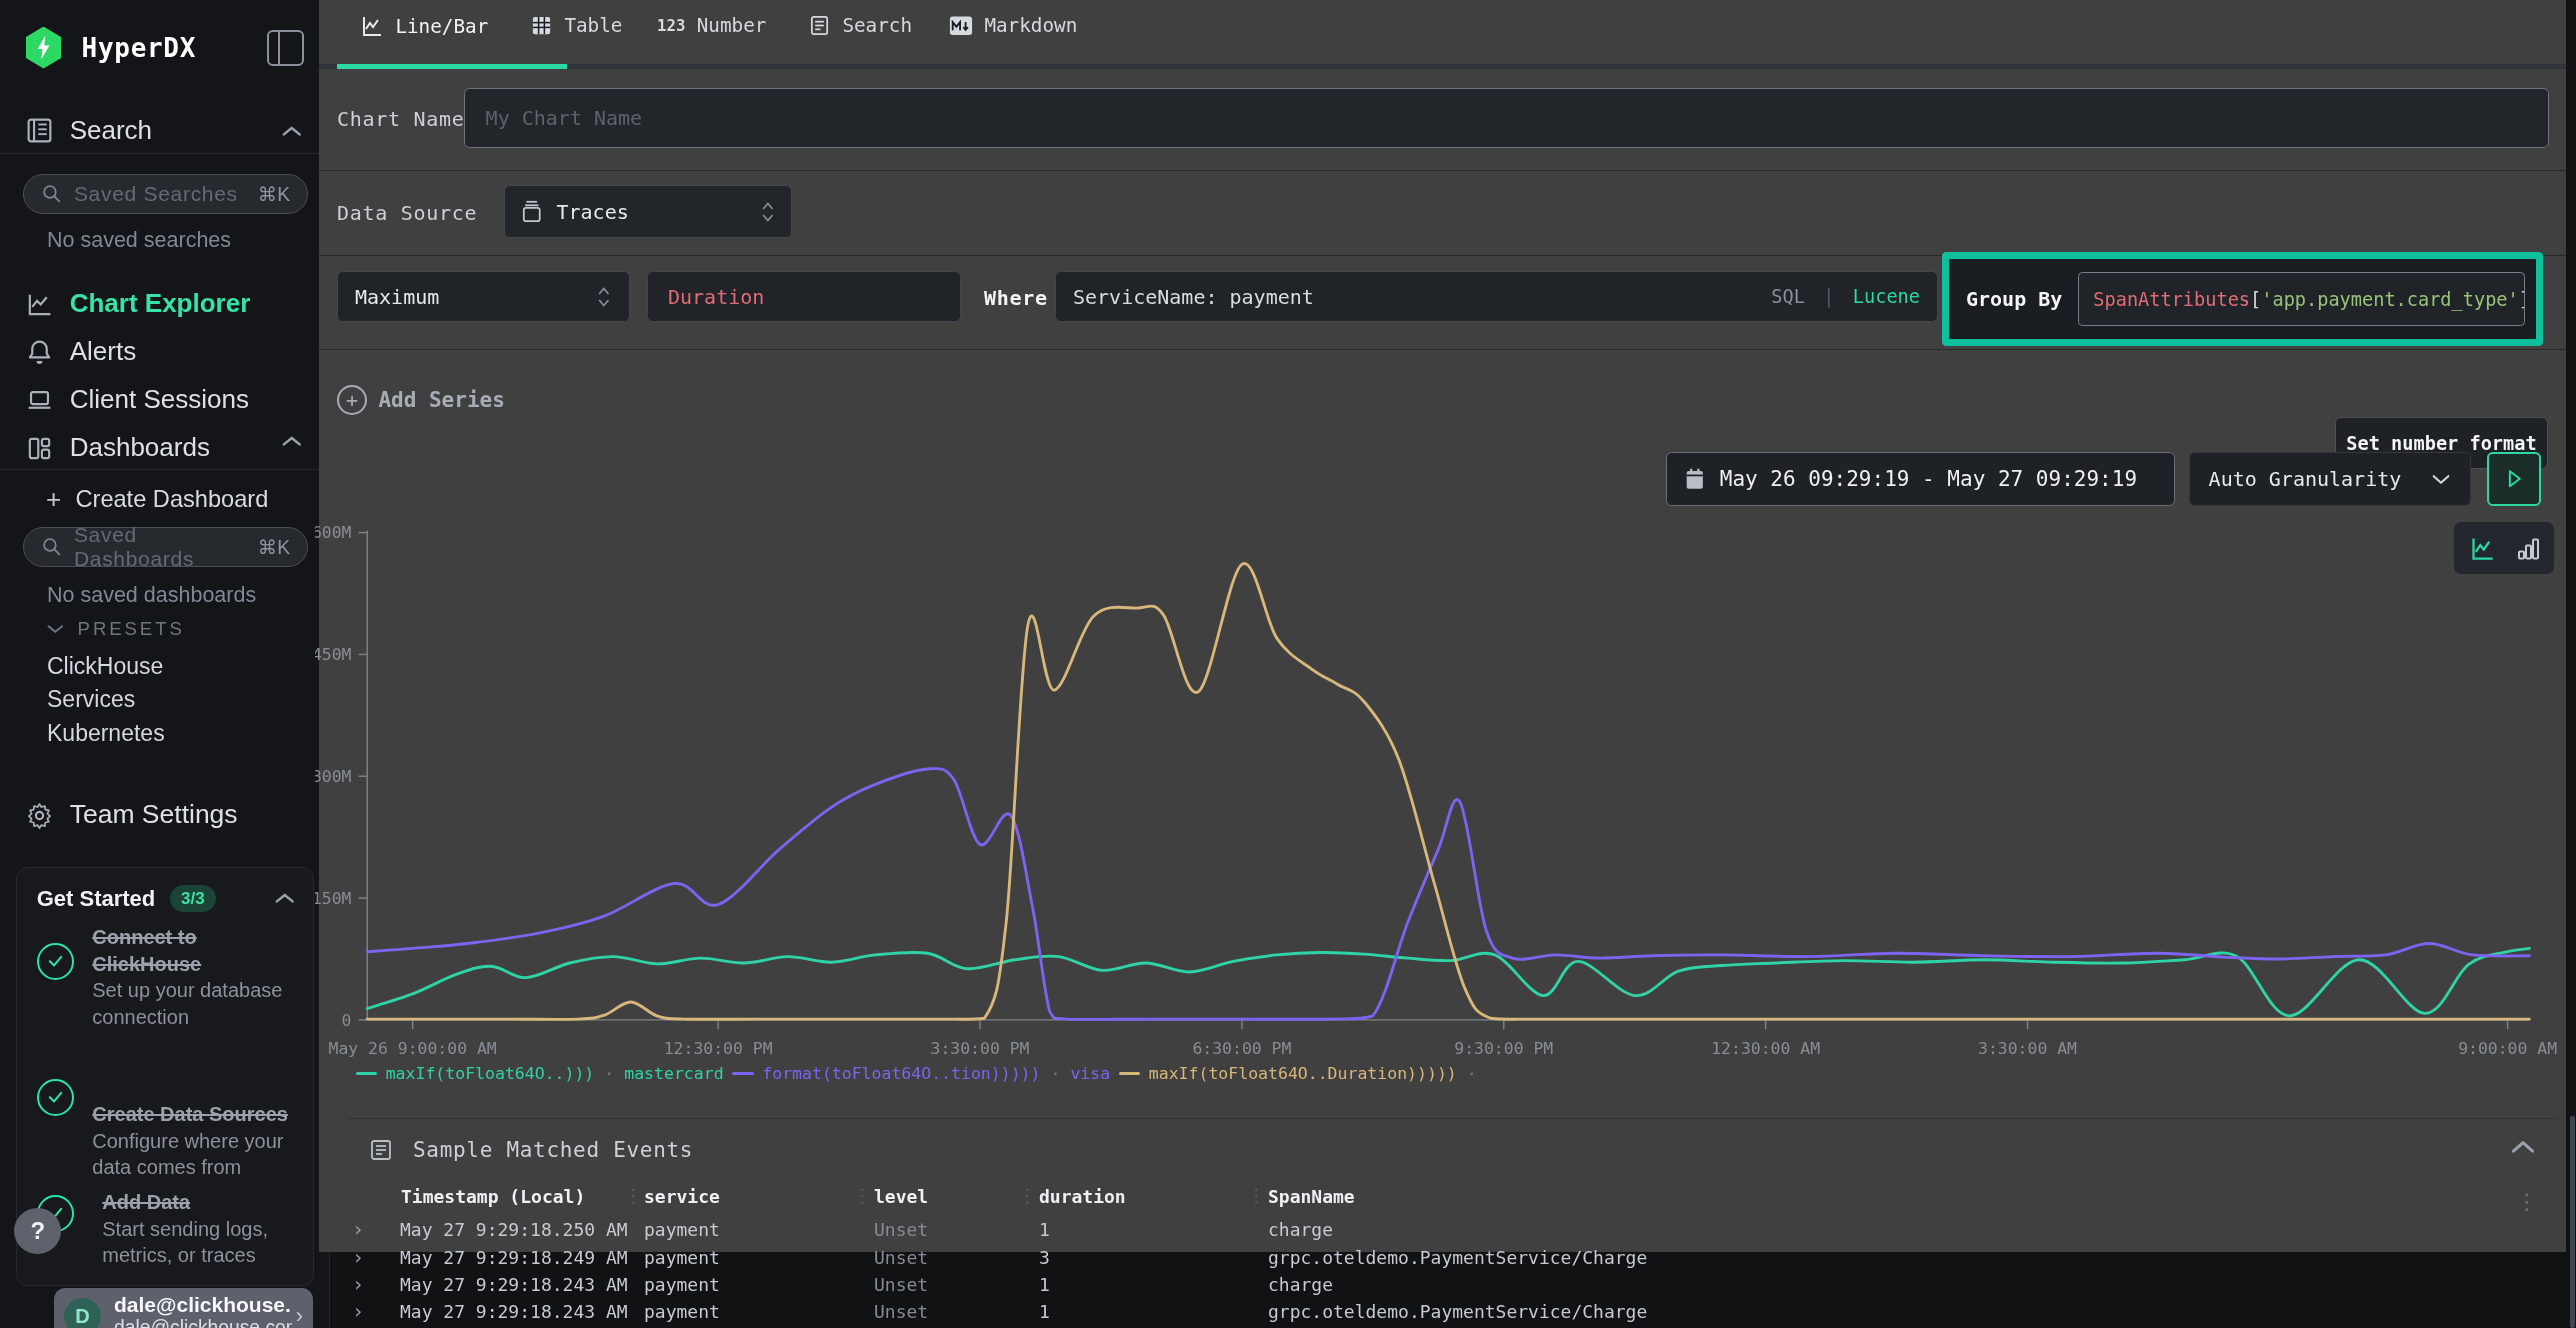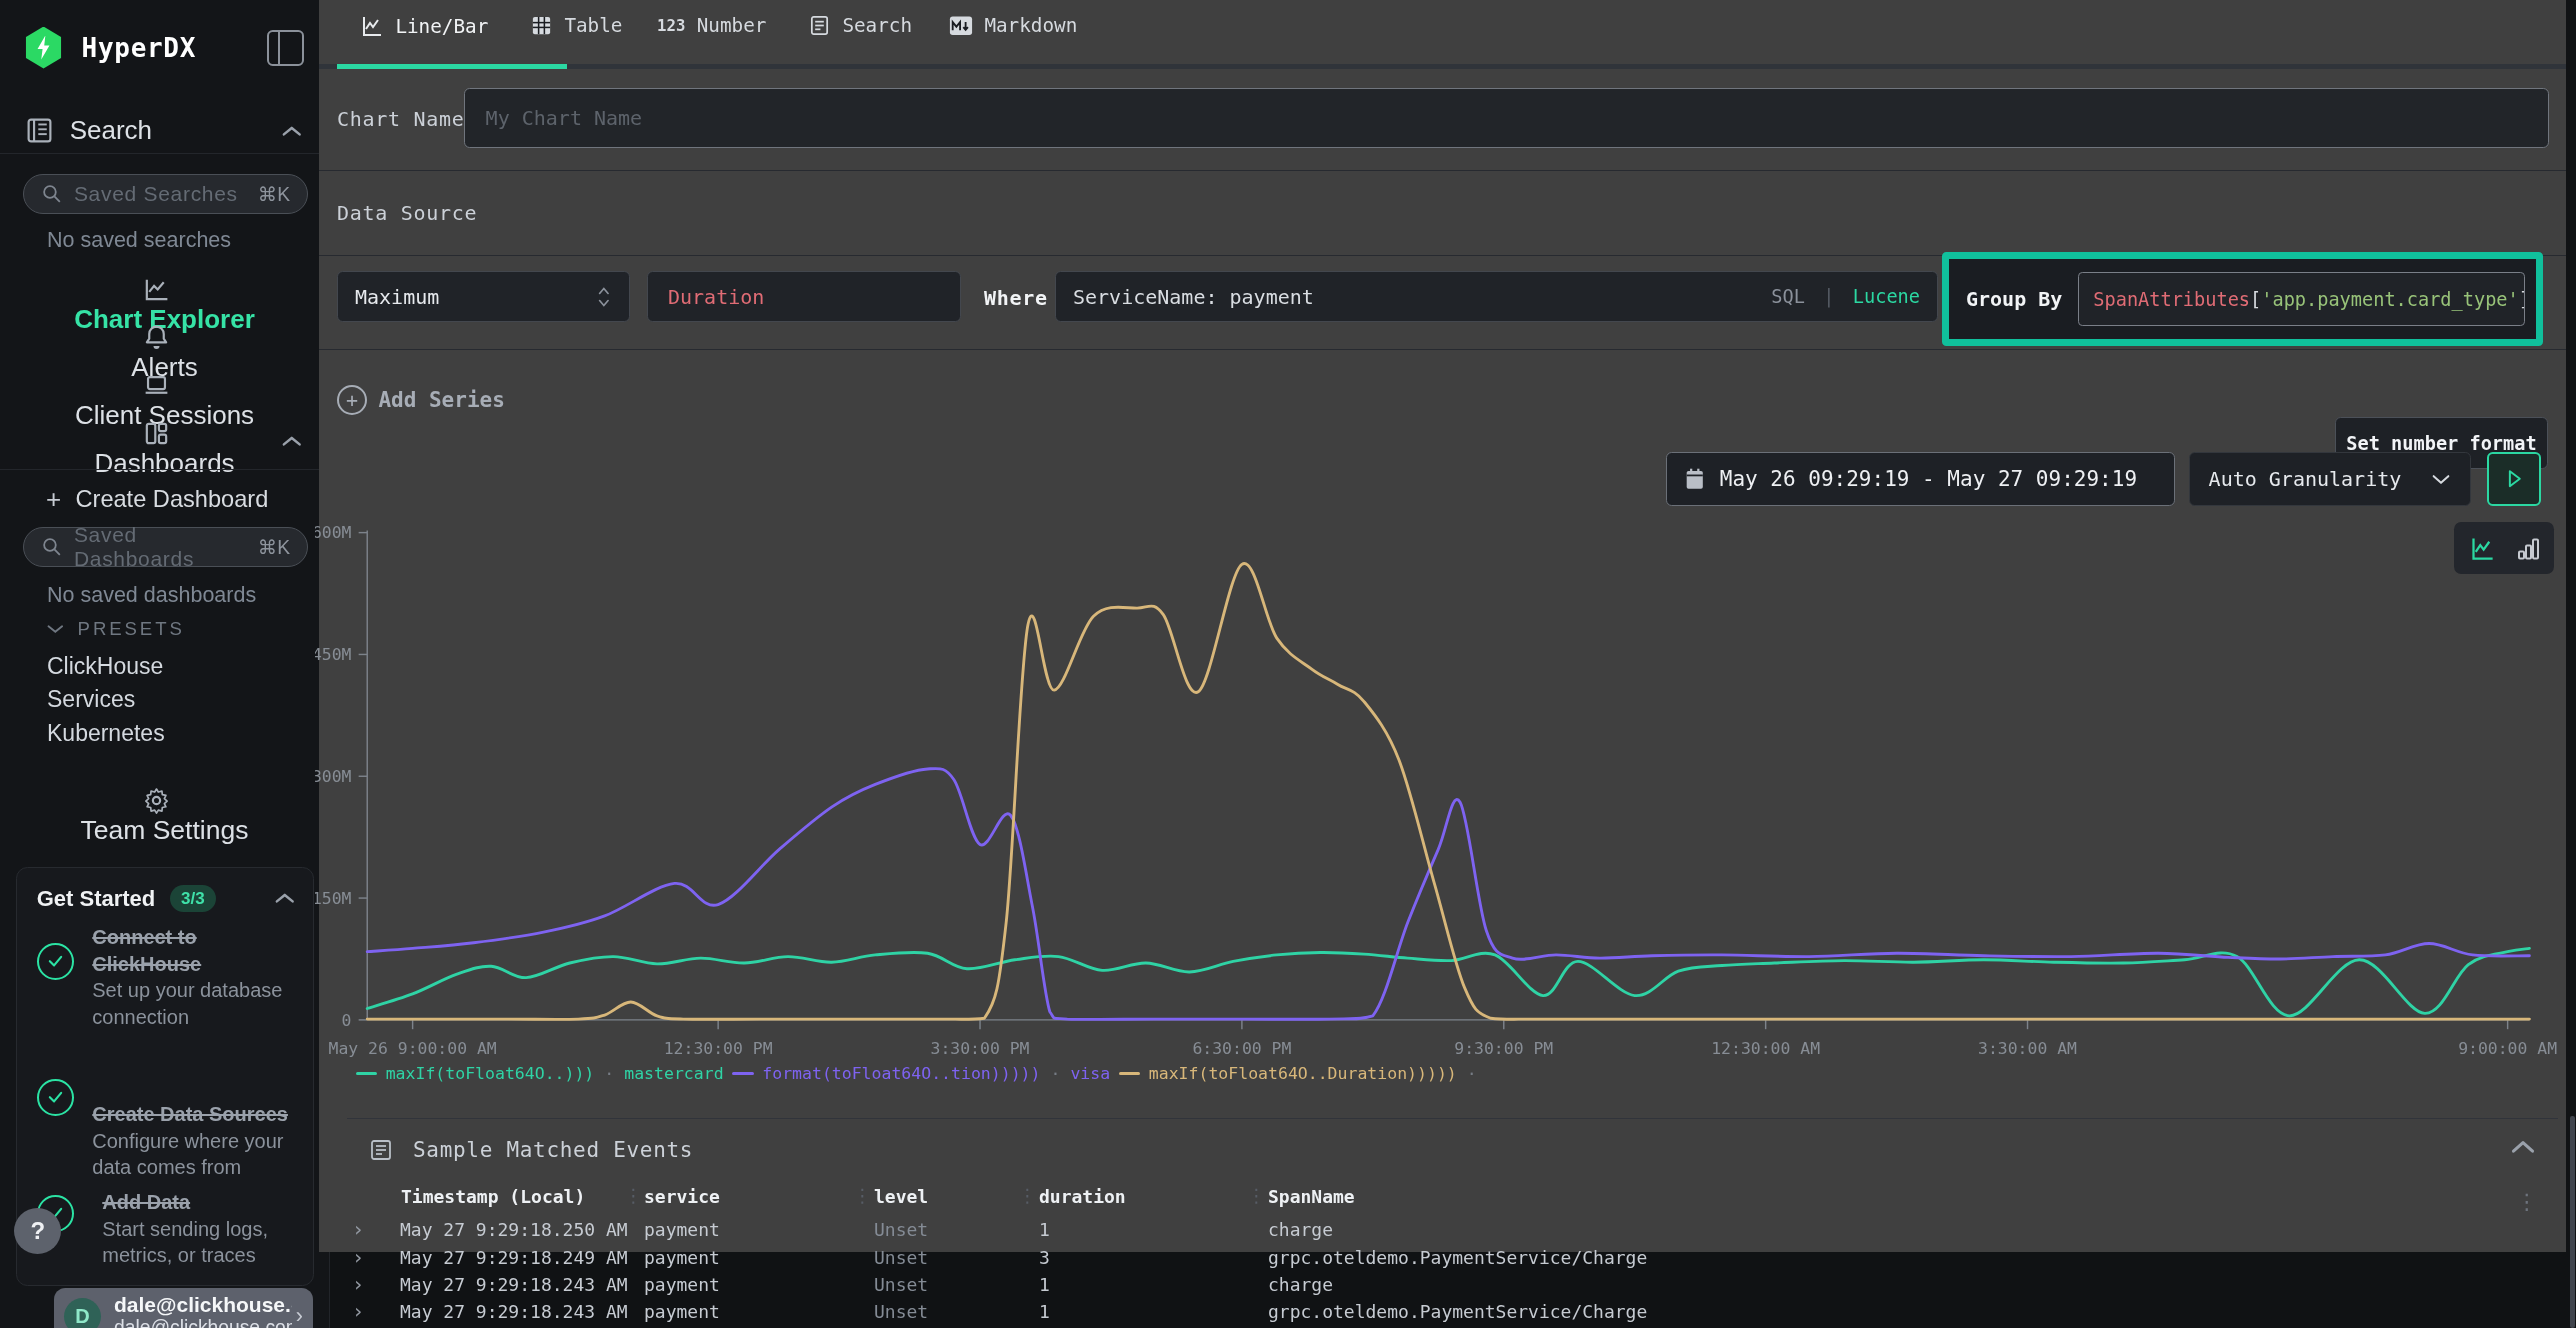--- a/index.html
+++ b/index.html
@@ -18,21 +18,21 @@
   .collapse-btn::after{content:"";position:absolute;left:8.6px;top:0;bottom:0;width:2.1px;background:#8b919a;}
   .side-section{position:absolute;left:24px;right:24px;display:flex;align-items:center;}
   .side-icon{width:30px;display:flex;justify-content:center;margin-right:15.7px;flex:none;}
   .side-label{font-size:26px;color:#dde1e6;}
   .chev{stroke:#9aa1ab;stroke-width:3.5;fill:none;stroke-linecap:round;stroke-linejoin:round;}
   .pill{position:absolute;left:23px;width:285px;height:40px;background:#26292e;border:1.4px solid #4a4f56;
         border-radius:21.5px;display:flex;align-items:center;padding:0 17px;box-sizing:border-box;}
   .pill .ph{color:#646b74;font-size:21px;margin-left:11.4px;flex:1;letter-spacing:0.7px;}
   .pill .kbd{color:#8e949d;font-size:19.3px;}
   .side-note{position:absolute;left:47px;font-size:21.5px;color:#7f8894;}
-  .nav-item{position:absolute;left:24px;right:24px;height:44px;display:flex;align-items:center;cursor:pointer;flex-direction:column;}
+  .nav-item{position:absolute;left:24px;right:24px;height:44px;display:flex;align-items:flex-end;cursor:pointer;}
   .nav-item .side-label{font-size:26px;}
   .nav-active{color:#36e3a6 !important;font-weight:bold;}
   .preset{position:absolute;left:47px;font-size:23px;color:#d4d9df;}
   .presets-hdr{position:absolute;left:46px;display:flex;align-items:center;color:#6f7781;}
   .presets-hdr span{font-size:18.6px;letter-spacing:2.9px;margin-left:13px;}
   
   #gs-card{position:absolute;left:15.7px;top:867px;width:298px;height:419px;background:#17191d;
            border:1.4px solid #272a2f;border-radius:11.4px;box-sizing:border-box;}
   .gs-head{position:absolute;left:20px;top:17px;right:17px;display:flex;align-items:center;}
   .gs-title{font-weight:bold;font-size:22px;color:#f0f2f4;}
@@ -345,20 +345,32 @@
   </div>
 
   <div class="mlabel" style="left:18px;top:107px;">Chart Name</div>
   <div class="field" style="left:145px;top:88px;width:2085px;height:60px;border-color:#70757d;padding:0 18.6px;">
     <input class="raw" placeholder="My Chart Name" style="">
   </div>
 
   <div class="divider" style="top:170px;"></div>
 
   <div class="mlabel" style="left:18px;top:201px;">Data Source</div>
+  <div class="field" style="left:185px;top:185px;width:288px;height:53px;padding:0 15.7px;">
+    <svg width="21.5" height="23" viewBox="0 0 24 26" style="margin-right:14.3px;">
+        <line x1="6" y1="2" x2="18" y2="2" stroke="#c3c8cf" stroke-width="2"></line>
+        <line x1="4.5" y1="6" x2="19.5" y2="6" stroke="#c3c8cf" stroke-width="2"></line>
+        <rect x="3" y="9" width="18" height="15" rx="2.5" fill="none" stroke="#c3c8cf" stroke-width="2"></rect>
+      </svg>
+    <span>Traces</span>
+    <svg class="updown" width="15.7" height="24" viewBox="0 0 22 34">
+        <path d="M5 12 L11 5 L17 12" fill="none" stroke="#8b919b" stroke-width="2.4" stroke-linecap="round"></path>
+        <path d="M5 22 L11 29 L17 22" fill="none" stroke="#8b919b" stroke-width="2.4" stroke-linecap="round"></path>
+      </svg>
+  </div>
 
   <div class="divider" style="top:255px;"></div>
 
   <div class="field" style="left:18px;top:271px;width:293px;height:51px;padding:0 17px;background:#202328;">
     <span>Maximum</span>
     <svg class="updown" width="15.7" height="24" viewBox="0 0 22 34">
         <path d="M5 12 L11 5 L17 12" fill="none" stroke="#8b919b" stroke-width="2.4" stroke-linecap="round"></path>
         <path d="M5 22 L11 29 L17 22" fill="none" stroke="#8b919b" stroke-width="2.4" stroke-linecap="round"></path>
       </svg>
   </div>

